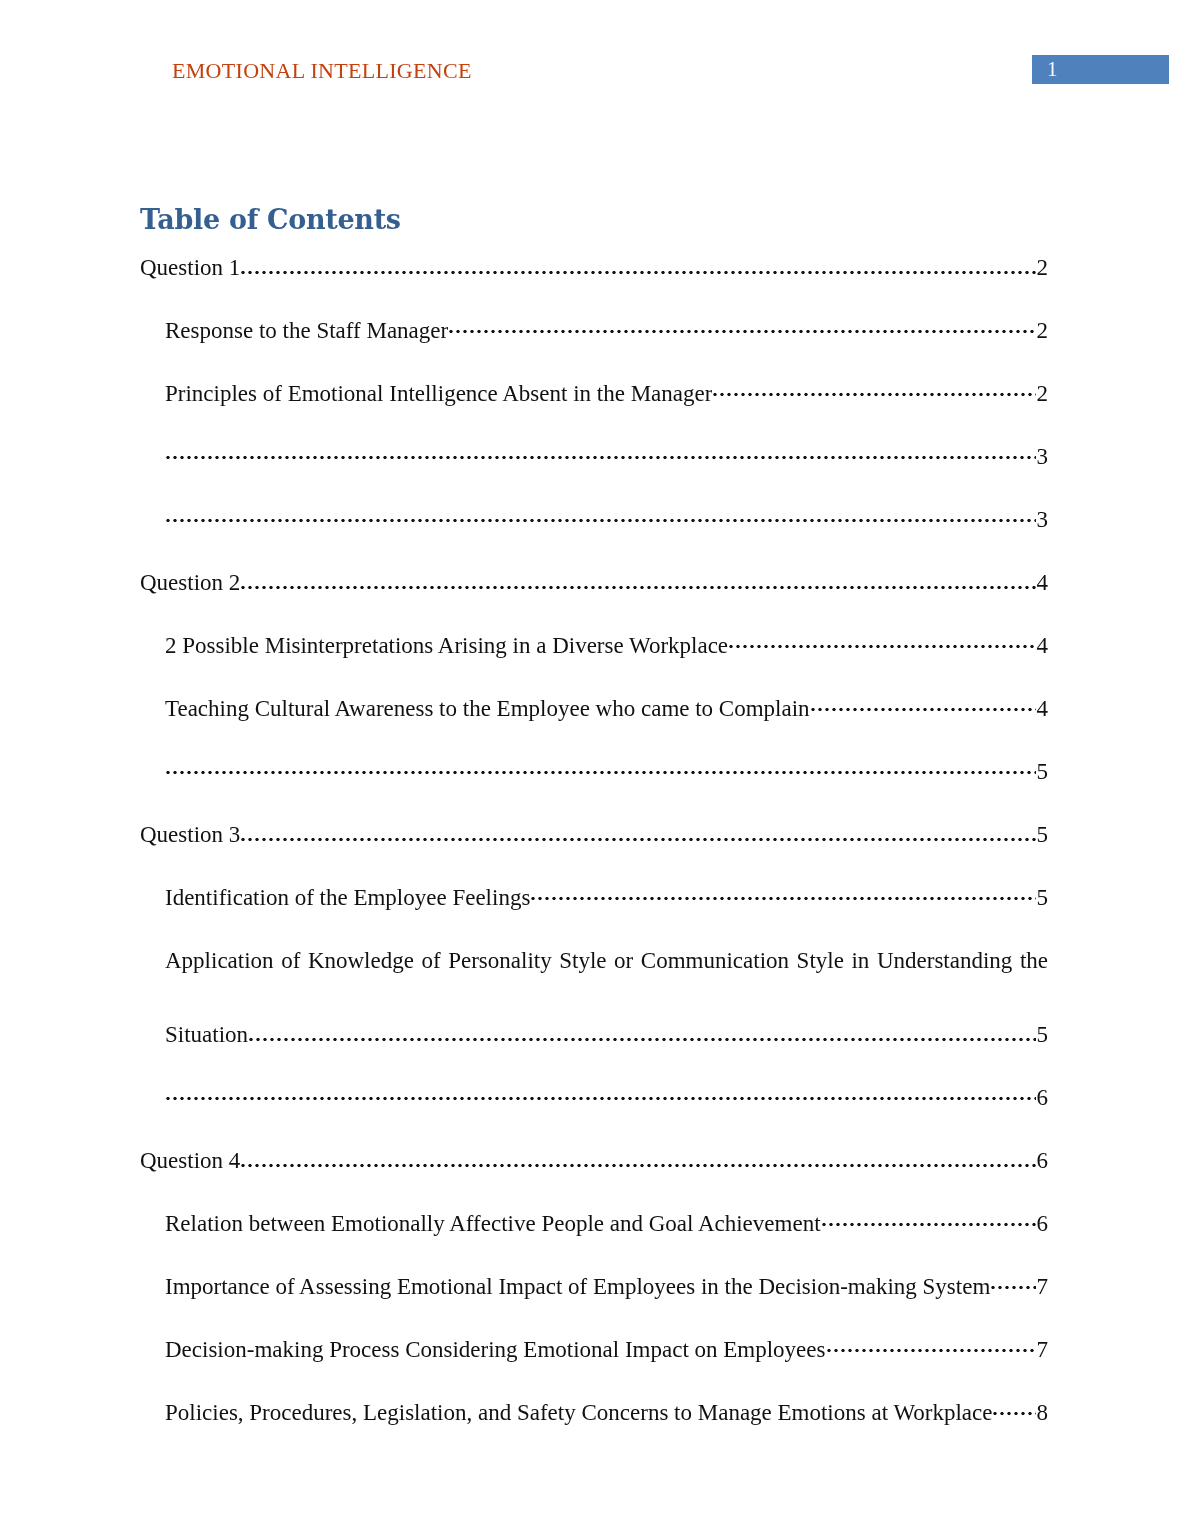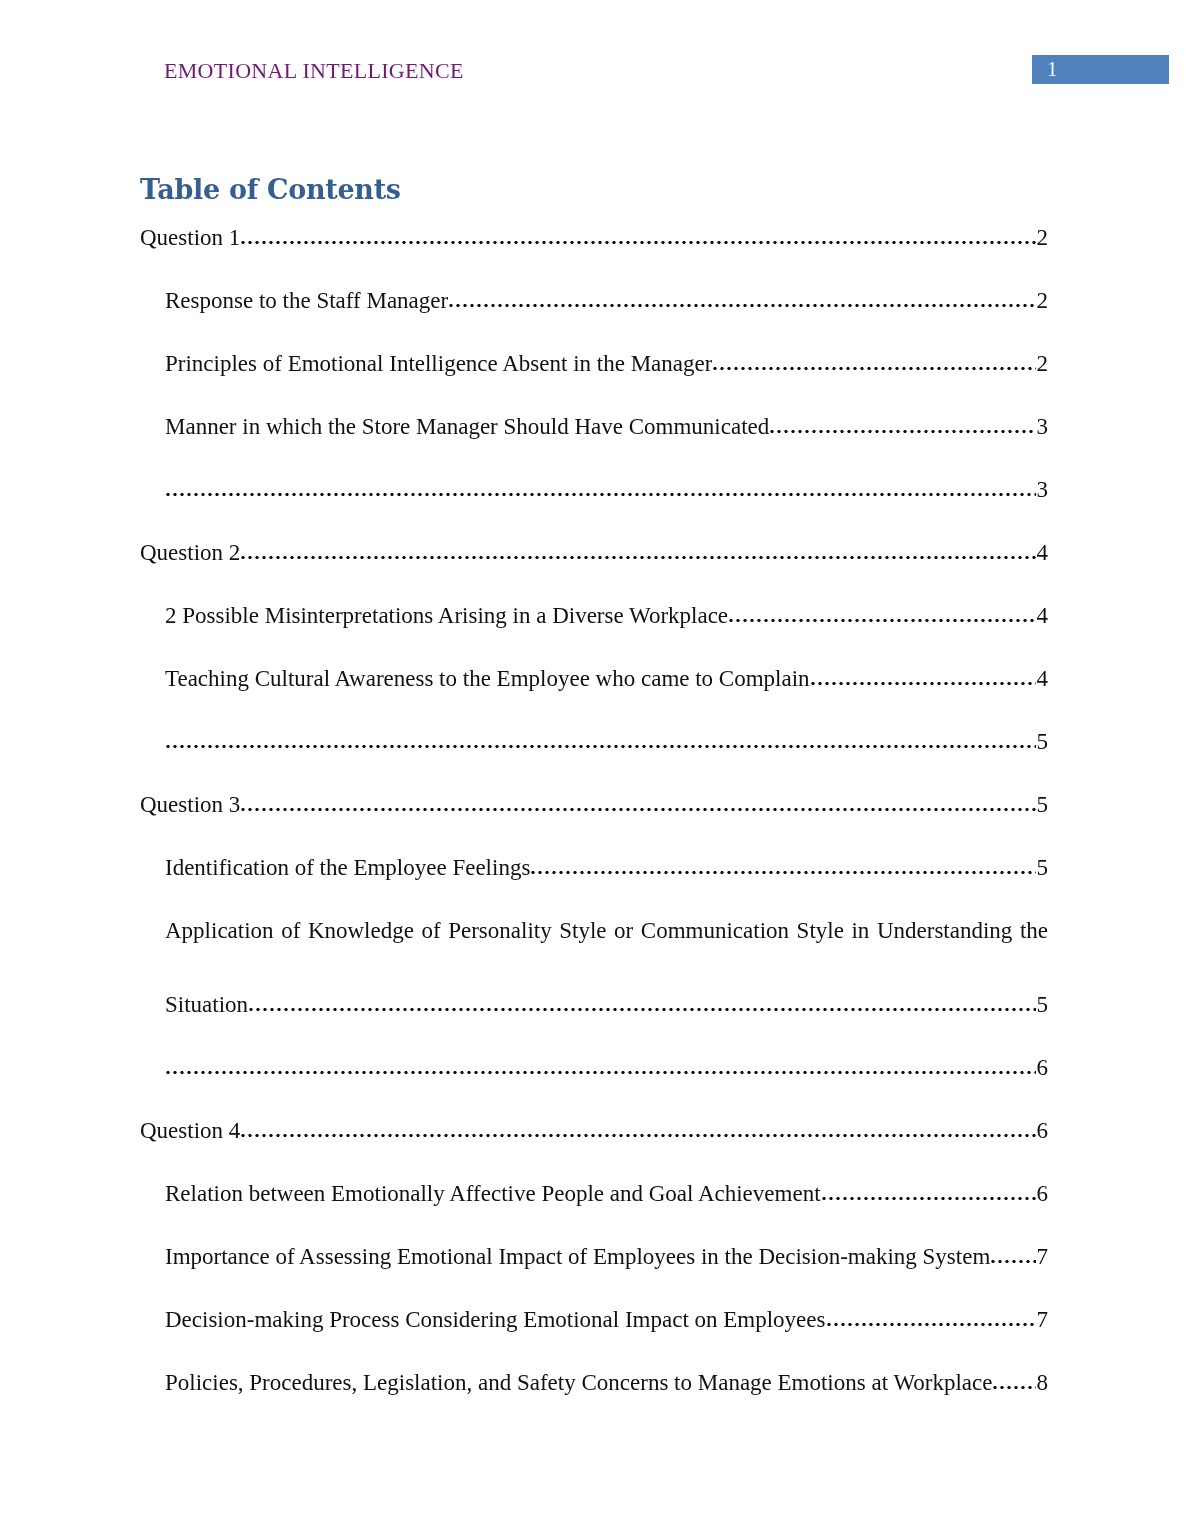--- a/index.html
+++ b/index.html
@@ -13,65 +13,65 @@
     height: 1540px;
     background: #ffffff;
     font-family: "Liberation Serif", serif;
     color: #111111;
     overflow: hidden;
   }
   
   .doc-header-title {
     position: absolute;
     top: 58px;
-    left: 164px;
+    left: 172px;
     font-size: 22px;
     letter-spacing: 0.3px;
-    color: #701a75;
+    color: #c2410c;
     white-space: nowrap;
   }
   .page-badge {
     position: absolute;
     top: 55px;
     left: 1032px;
     width: 137px;
     height: 29px;
     background: #4f81bd;
     color: #f5f8fc;
     font-size: 21px;
     line-height: 29px;
     padding-left: 15px;
     box-sizing: border-box;
   }
   
   .toc {
     position: absolute;
     left: 140px;
-    top: 172px;
+    top: 202px;
     width: 908px;
   }
   .toc-title {
     font-family: "DejaVu Serif", serif;
     font-weight: bold;
     font-size: 27px;
     line-height: 36px;
     color: #365f91;
     margin: 0 0 15px 0;
     letter-spacing: -0.3px;
   }
   .toc-entry {
     display: flex;
     align-items: baseline;
     font-size: 23px;
     line-height: 30px;
     height: 30px;
     margin-bottom: 33px;
     white-space: nowrap;
   }
-  .toc-entry.lvl1 { padding-left: 25px; }
+  .toc-entry.lvl1 { padding-left: 25px; align-items: center; }
   .toc-text { flex: 0 1 auto; overflow: hidden; }
   .leader {
     flex: 1 1 10px;
     min-width: 8px;
     height: 5px;
     margin: 0 1px;
     background-image: radial-gradient(circle at 2px 2.5px, #141414 1.35px, transparent 1.95px);
     background-size: 7px 5px;
     background-repeat: repeat-x;
     background-position: left bottom;
@@ -114,21 +114,20 @@
       <span class="toc-page">2</span>
     </div>
 
     <div class="toc-entry lvl1">
       <span class="toc-text">Principles of Emotional Intelligence Absent in the Manager</span>
       <span class="leader"></span>
       <span class="toc-page">2</span>
     </div>
 
     <div class="toc-entry lvl1">
-      <span class="toc-text">Manner in which the Store Manager Should Have Communicated</span>
       <span class="leader"></span>
       <span class="toc-page">3</span>
     </div>
 
     <div class="toc-entry lvl1">
       <span class="leader"></span>
       <span class="toc-page">3</span>
     </div>
 
     <div class="toc-entry">

